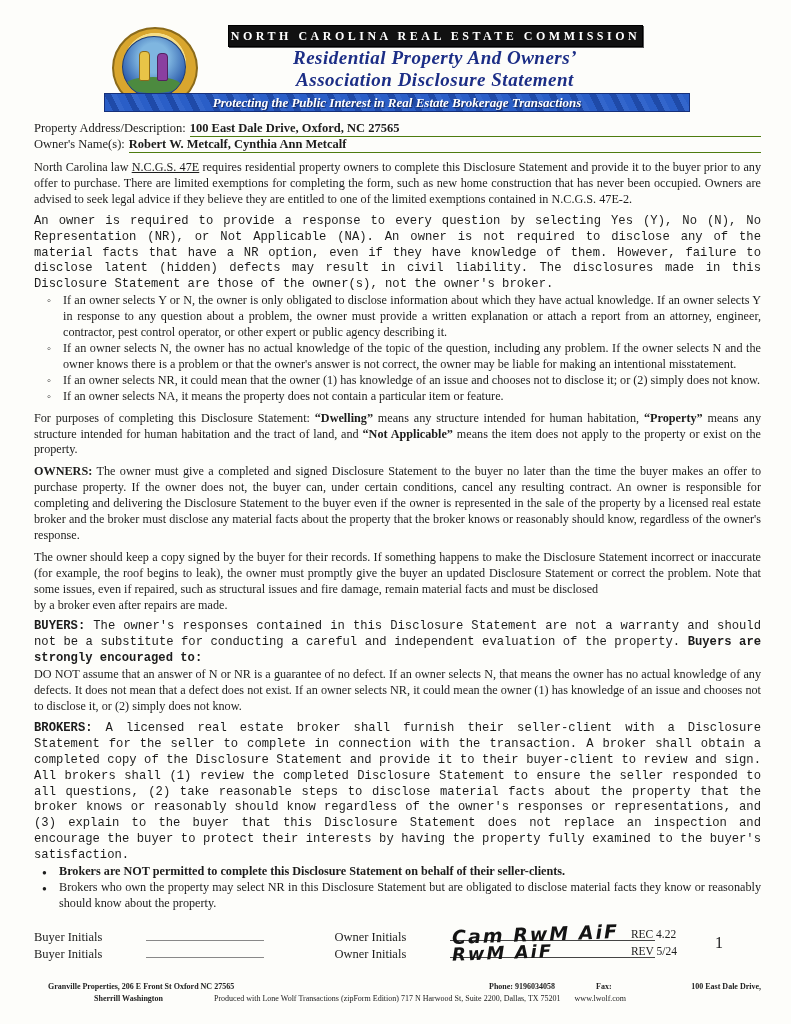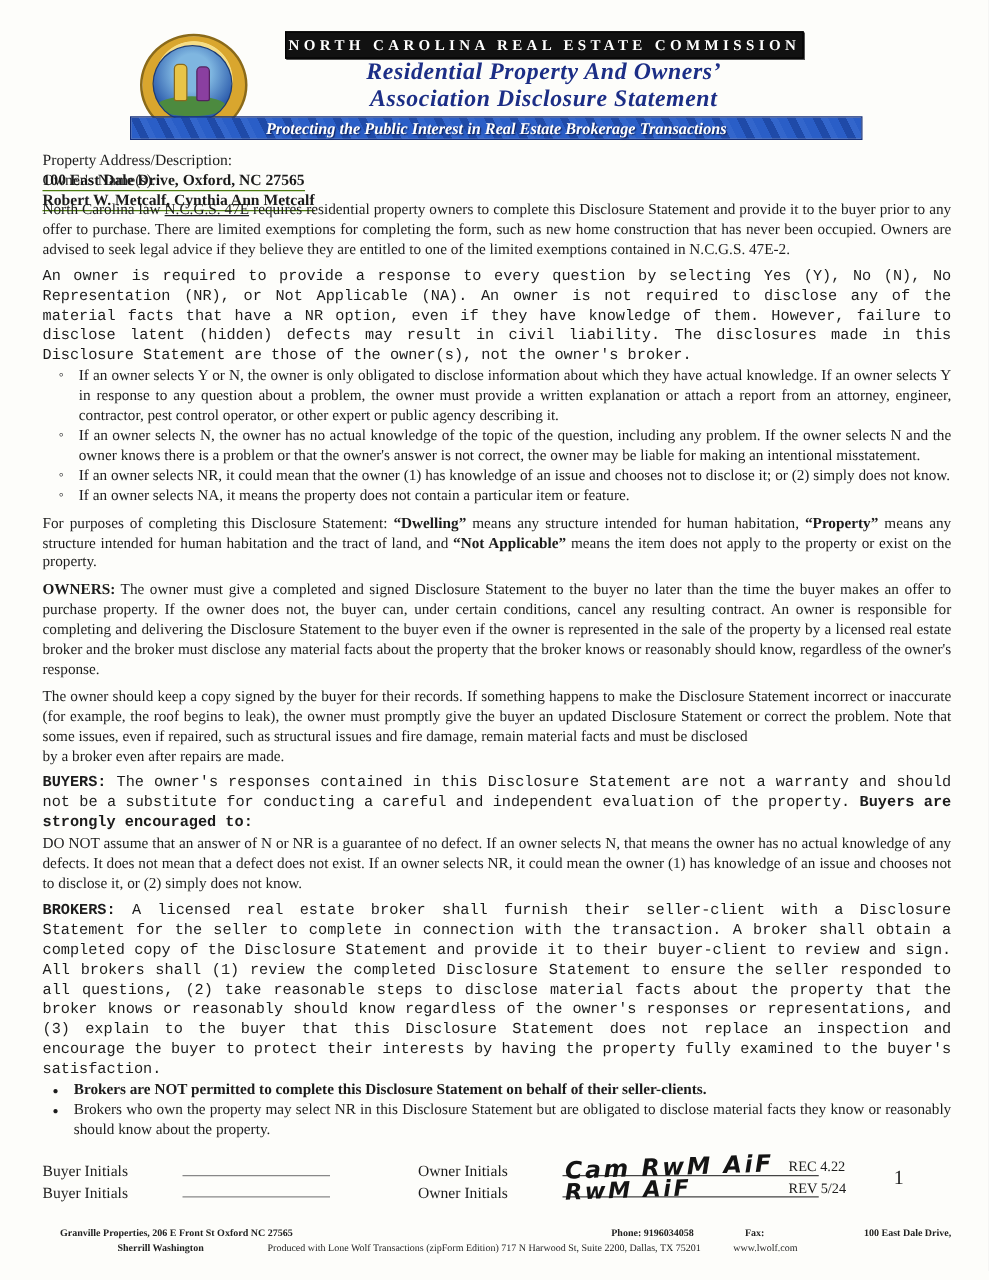--- a/index.html
+++ b/index.html
@@ -45,21 +45,21 @@
   .banner{
     position:absolute;left:104px;top:93px;width:586px;height:19px;
     background:repeating-linear-gradient(63deg,#2a5ec7 0 7px,#1f4aa8 7px 13px,#3366cc 13px 18px);
     border:1px solid #16307a;box-sizing:border-box;
     display:flex;align-items:center;justify-content:center;
     color:#ffffff;font-size:13px;font-weight:bold;font-style:italic;
     text-shadow:1px 1px 1px #12255e;white-space:nowrap;
   }
   
   .address-block{margin:6px 30px 0 34px;font-size:12.5px;}
-  .addr-row{display:flex;align-items:baseline;line-height:16px;height:16px;flex-direction:column;}
+  .addr-row{display:flex;align-items:baseline;line-height:16px;height:16px;}
   .addr-label{white-space:nowrap;padding-right:4px;}
   .addr-fill{flex:1;border-bottom:1px solid #4d7c0f;font-weight:bold;white-space:nowrap;}
   
   .main{margin:8px 30px 0 34px;font-size:12.2px;line-height:15.9px;text-align:justify;}
   .para{margin:6px 0;}
   .para.no-after{margin-bottom:0;font-family:Liberation Mono, monospace;}
   .para.no-before{margin-top:0;}
   .blist{list-style:none;margin:0;padding:0;}
   .blist li{position:relative;}
   .blist.circle li{padding-left:29px;}
@@ -83,21 +83,21 @@
   .page-number{position:absolute;right:38px;top:8px;font-size:16px;}
   
   .footer{position:absolute;left:34px;right:30px;bottom:16px;height:26px;font-size:8px;font-family:"Liberation Serif",serif;color:#222;}
   .footer .b{font-weight:bold;}
   .f-office{position:absolute;left:14px;top:0;}
   .f-phone{position:absolute;left:455px;top:0;}
   .f-fax{position:absolute;left:562px;top:0;}
   .f-ref{position:absolute;right:0;top:0;margin-left:48px;}
   .f-agent{position:absolute;left:14px;top:12px;padding-left:46px;}
   .f-produced{position:absolute;left:180px;top:12px;}
-  .f-site{margin-left:24px;}
+  .f-site{margin-left:12px;}
 </style>
 </head>
 <body>
 
 <div class="page">
 
   <div class="header">
     <div class="seal">
       <div class="seal-ring"></div>
       <div class="seal-inner">

